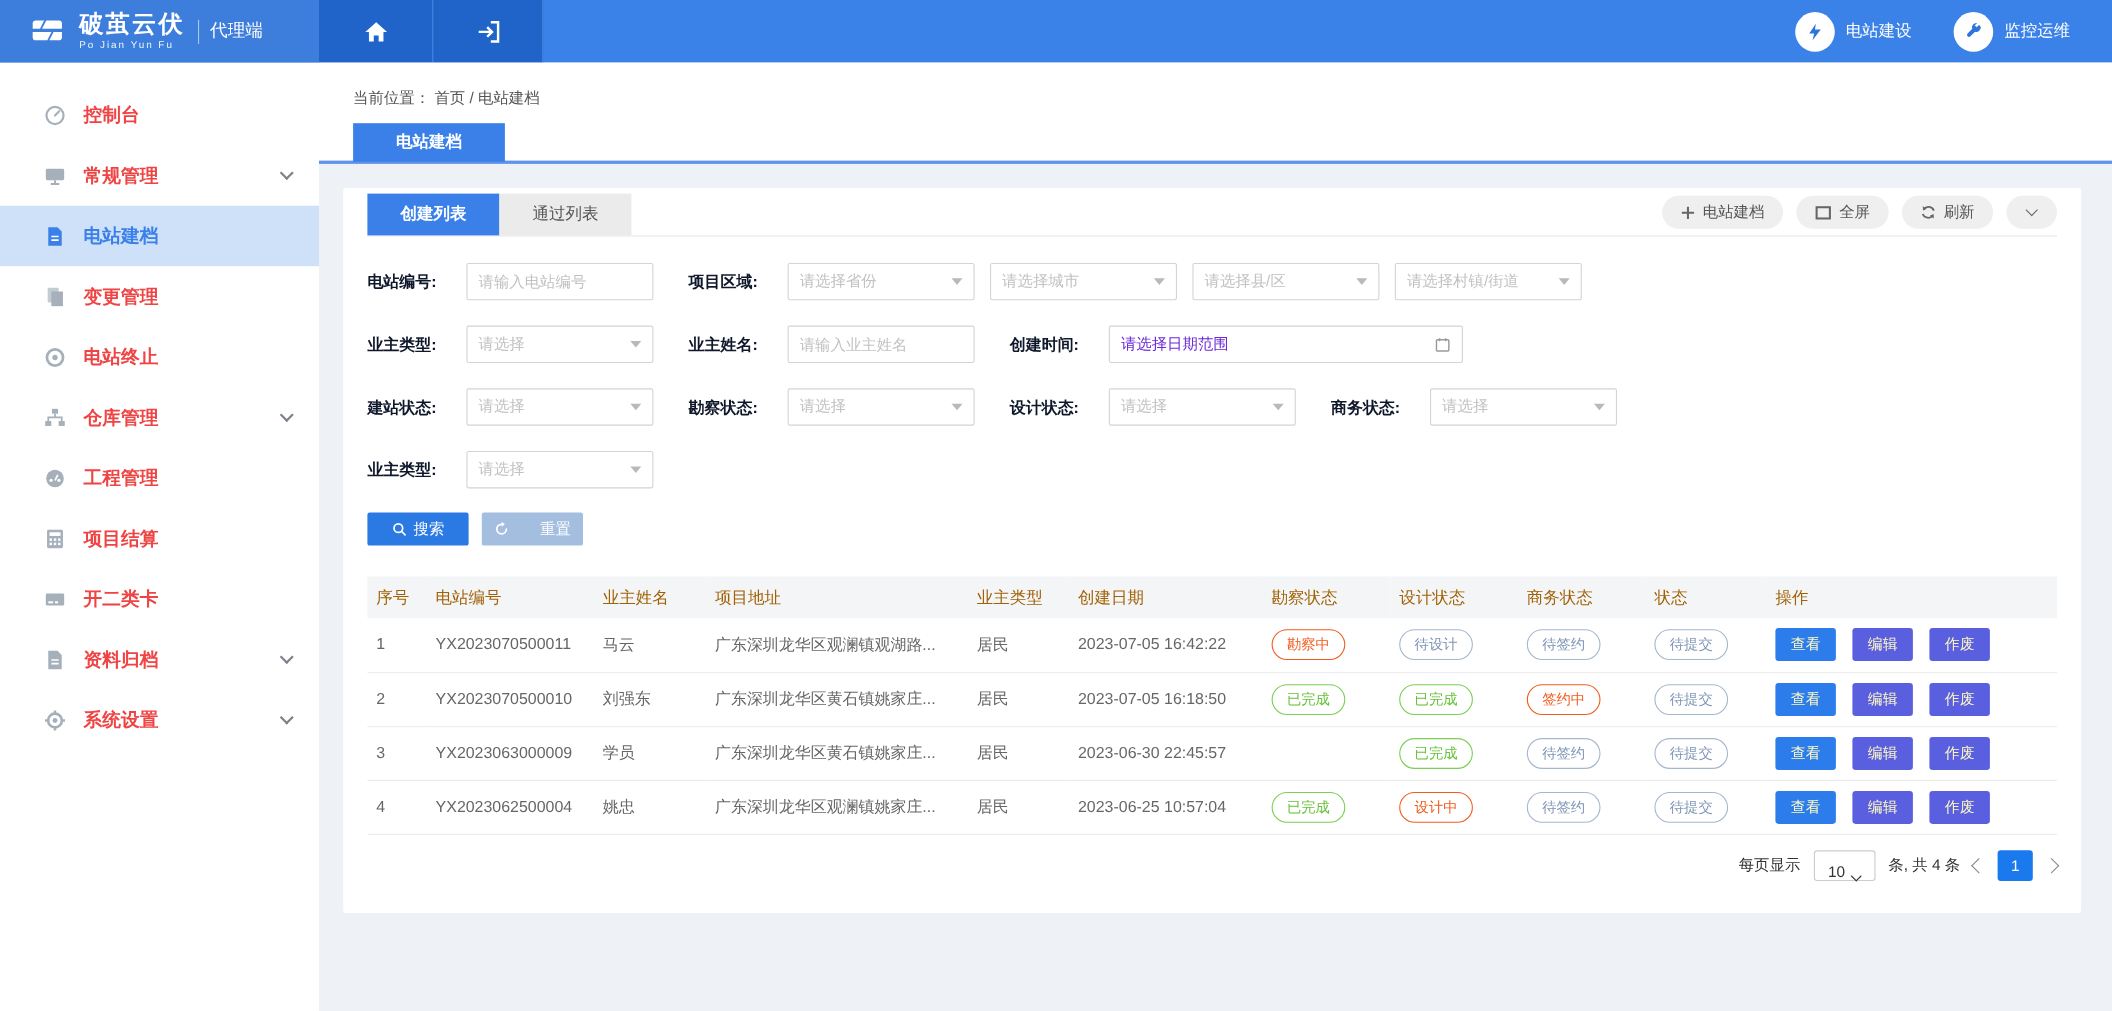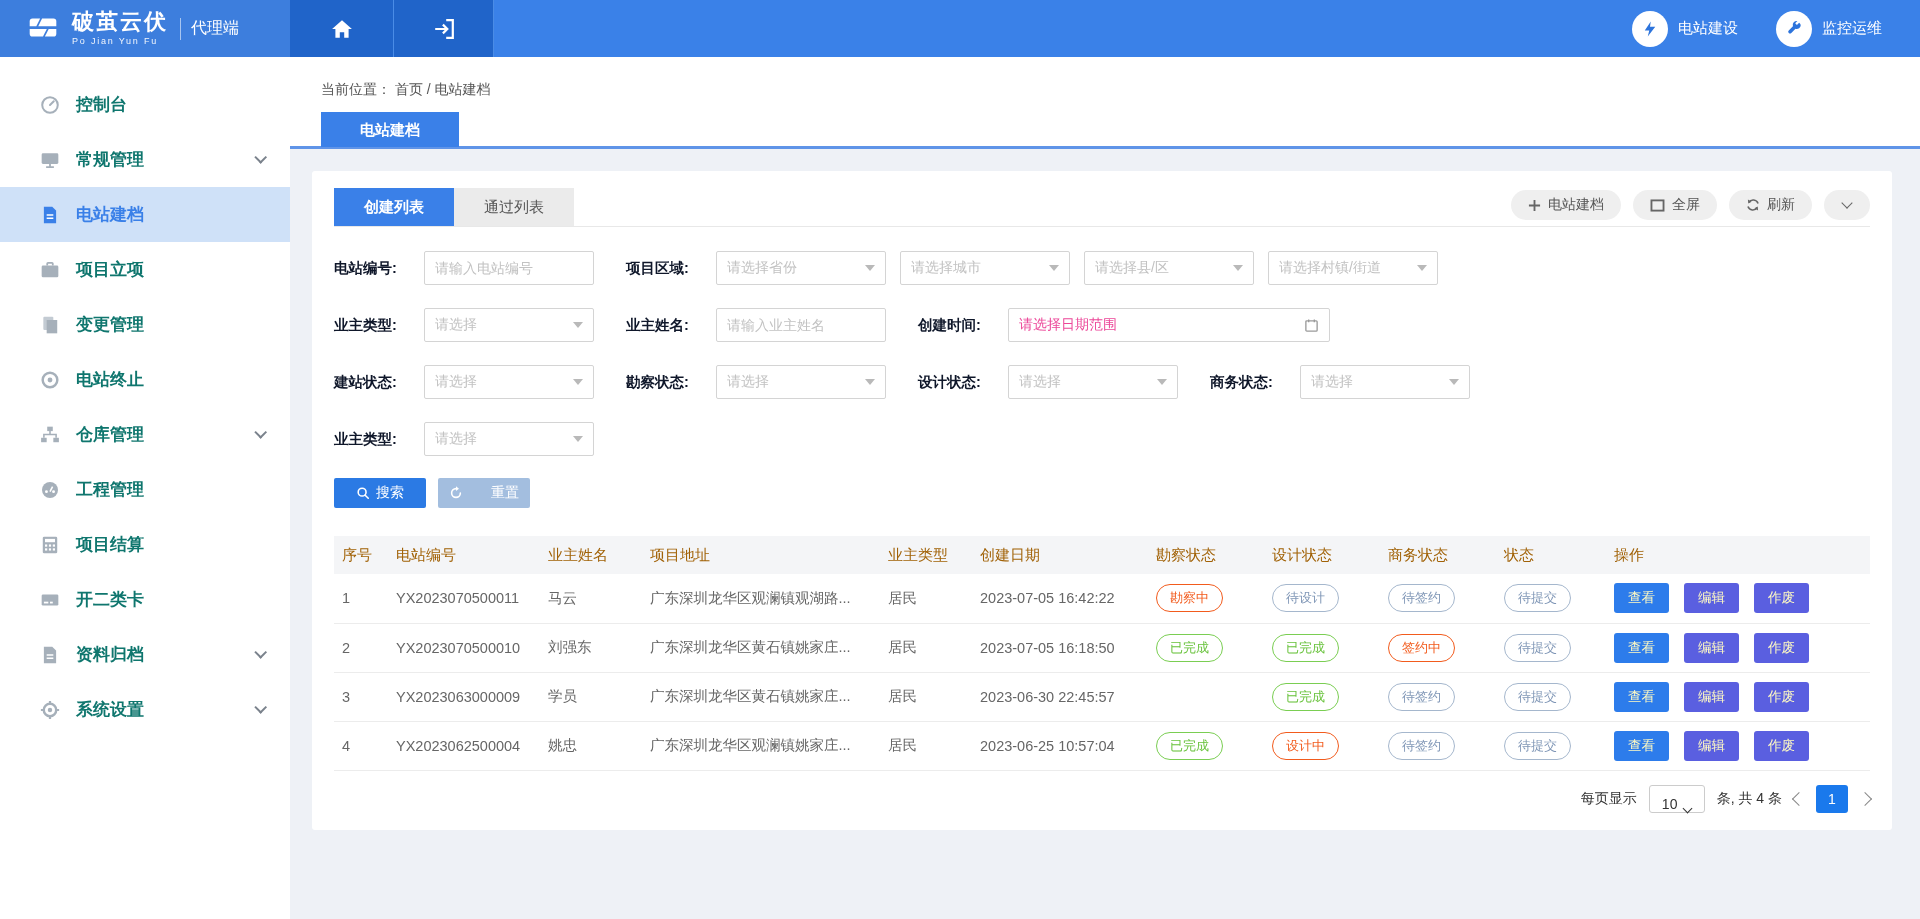--- a/index.html
+++ b/index.html
@@ -23,33 +23,33 @@
   .seg-logout{width:100px;}
   .top-spacer{flex:1;}
   .shortcut{display:flex;align-items:center;gap:10px;margin-right:38px;font-size:15px;cursor:pointer;}
   .shortcut .circle{width:36px;height:36px;border-radius:50%;background:#fff;display:flex;align-items:center;justify-content:center;}
 
   
   .body-row{display:flex;height:862px;}
   .sidebar{width:290px;background:#fff;padding-top:20px;flex:0 0 auto;}
   .side-item{height:55px;display:flex;align-items:center;padding-left:40px;position:relative;cursor:pointer;}
   .side-item .sicon{width:20px;height:20px;margin-right:16px;display:flex;flex:0 0 auto;}
-  .side-item .slabel{font-size:17px;color:#0f766e;font-weight:600;}
+  .side-item .slabel{font-size:17px;color:#ef4444;font-weight:600;}
   .side-item.active{background:#cfe1f8;}
   .side-item.active .slabel{color:#3a80e8;}
   .chev{position:absolute;right:28px;top:50%;width:9px;height:9px;border-right:2px solid #7a828c;border-bottom:2px solid #7a828c;transform:rotate(45deg) translateY(-50%);margin-top:-4px;}
 
   .main{flex:1;display:flex;flex-direction:column;background:#eef1f6;}
   .main-top{background:#fff;border-bottom:3px solid #5f94e8;height:92px;padding:24px 11px 0 31px;}
   .breadcrumb{font-size:14px;color:#555;}
   .breadcrumb .bc-link{cursor:pointer;}
   .page-tab{display:inline-block;margin-top:13px;background:#3a80e8;color:#fff;font-size:15px;font-weight:bold;width:138px;height:35px;line-height:35px;text-align:center;cursor:pointer;}
 
   .main-grey{flex:1;padding:22px 28px 0 22px;}
-  .card{background:#fff;height:659px;border-radius:3px;padding:12px 22px;}
+  .card{background:#fff;height:659px;border-radius:3px;padding:0 22px;}
 
   
   .tabstrip{height:44px;border-bottom:1px solid #e8e8e8;display:flex;align-items:flex-end;position:relative;padding-top:6px;}
   .tab{height:38px;line-height:38px;padding:0 30px;font-size:15px;cursor:pointer;}
   .tab.active{background:#3a80e8;color:#fff;font-weight:bold;}
   .tab.inactive{background:#ebebeb;color:#555;}
   .pills{position:absolute;right:0;top:7px;display:flex;gap:12px;align-items:center;}
   .pill{height:30px;border-radius:15px;background:#efefef;color:#555;font-size:14px;display:flex;align-items:center;gap:7px;padding:0 17px;cursor:pointer;}
   .pill.icon-only{width:46px;justify-content:center;padding:0;}
   .pill .pchev{width:8px;height:8px;border-right:1.8px solid #666;border-bottom:1.8px solid #666;transform:rotate(45deg);margin-top:-4px;}
@@ -59,21 +59,21 @@
   .frow{display:flex;margin-bottom:23px;}
   .field{display:flex;align-items:center;margin-right:32px;}
   .flabel{width:90px;text-align:left;padding-right:10px;font-size:14.5px;color:#0f172a;font-weight:600;flex:0 0 auto;}
   .fcontrol{height:34px;border:1px solid #d4d4d4;border-radius:2px;background:#fff;}
   .finput{width:170px;padding:0 10px;font-size:14px;color:#333;outline:none;}
   .finput::placeholder{color:#c2c2c2;}
   .fselect{width:170px;display:flex;align-items:center;justify-content:space-between;padding:0 10px;color:#c2c2c2;font-size:14px;cursor:pointer;}
   .region .fselect{margin-right:14px;}
   .region .fselect:last-child{margin-right:0;}
   .caret{width:0;height:0;border-left:5px solid transparent;border-right:5px solid transparent;border-top:6px solid #b9b9b9;}
-  .fdate{width:322px;display:flex;align-items:center;justify-content:space-between;padding:0 10px;color:#ec4899;font-size:14px;cursor:pointer;}
+  .fdate{width:322px;display:flex;align-items:center;justify-content:space-between;padding:0 10px;color:#6d28d9;font-size:14px;cursor:pointer;}
 
   .btn-row{display:flex;gap:12px;margin-top:22px;}
   .btn{height:30px;display:flex;align-items:center;justify-content:center;gap:6px;color:#fff;font-size:14px;border:none;border-radius:2px;width:92px;cursor:pointer;}
   .btn-search{background:#2b7ae4;}
   .btn-reset{background:#a3bedf;gap:28px;}
 
   
   table.grid{margin-top:28px;width:100%;border-collapse:collapse;table-layout:fixed;}
   .grid thead tr{background:#f4f5f7;height:38px;}
   .grid th{font-size:15px;color:#a16207;font-weight:400;text-align:left;padding-left:8px;white-space:nowrap;}
@@ -179,29 +179,20 @@
     <div class="side-item active">
       <span class="sicon">
         <svg viewBox="0 0 18 18" width="20" height="20">
             <path d="M3.5 1.5h7.5l3.5 3.5v11.5h-11z" fill="#3a80e8"></path>
             <path d="M6 9h6M6 12h6" stroke="#fff" stroke-width="1.4"></path>
           </svg>
       </span>
       <span class="slabel">电站建档</span>
     </div>
 
-    <div class="side-item">
-      <span class="sicon">
-        <svg viewBox="0 0 18 18" width="20" height="20">
-            <path d="M6.5 5V3.2c0-.4.3-.7.7-.7h3.6c.4 0 .7.3.7.7V5" fill="none" stroke="#a6b0ba" stroke-width="1.6"></path>
-            <rect x="1.5" y="5" width="15" height="10.5" rx="1.2" fill="#a6b0ba"></rect>
-          </svg>
-      </span>
-      <span class="slabel">项目立项</span>
-    </div>
 
     <div class="side-item">
       <span class="sicon">
         <svg viewBox="0 0 18 18" width="20" height="20">
             <rect x="3" y="1.5" width="9" height="12" rx="1" fill="#c3cbd3"></rect>
             <path d="M6 4.5h9.5v12H6z" fill="#a6b0ba"></path>
           </svg>
       </span>
       <span class="slabel">变更管理</span>
     </div>

